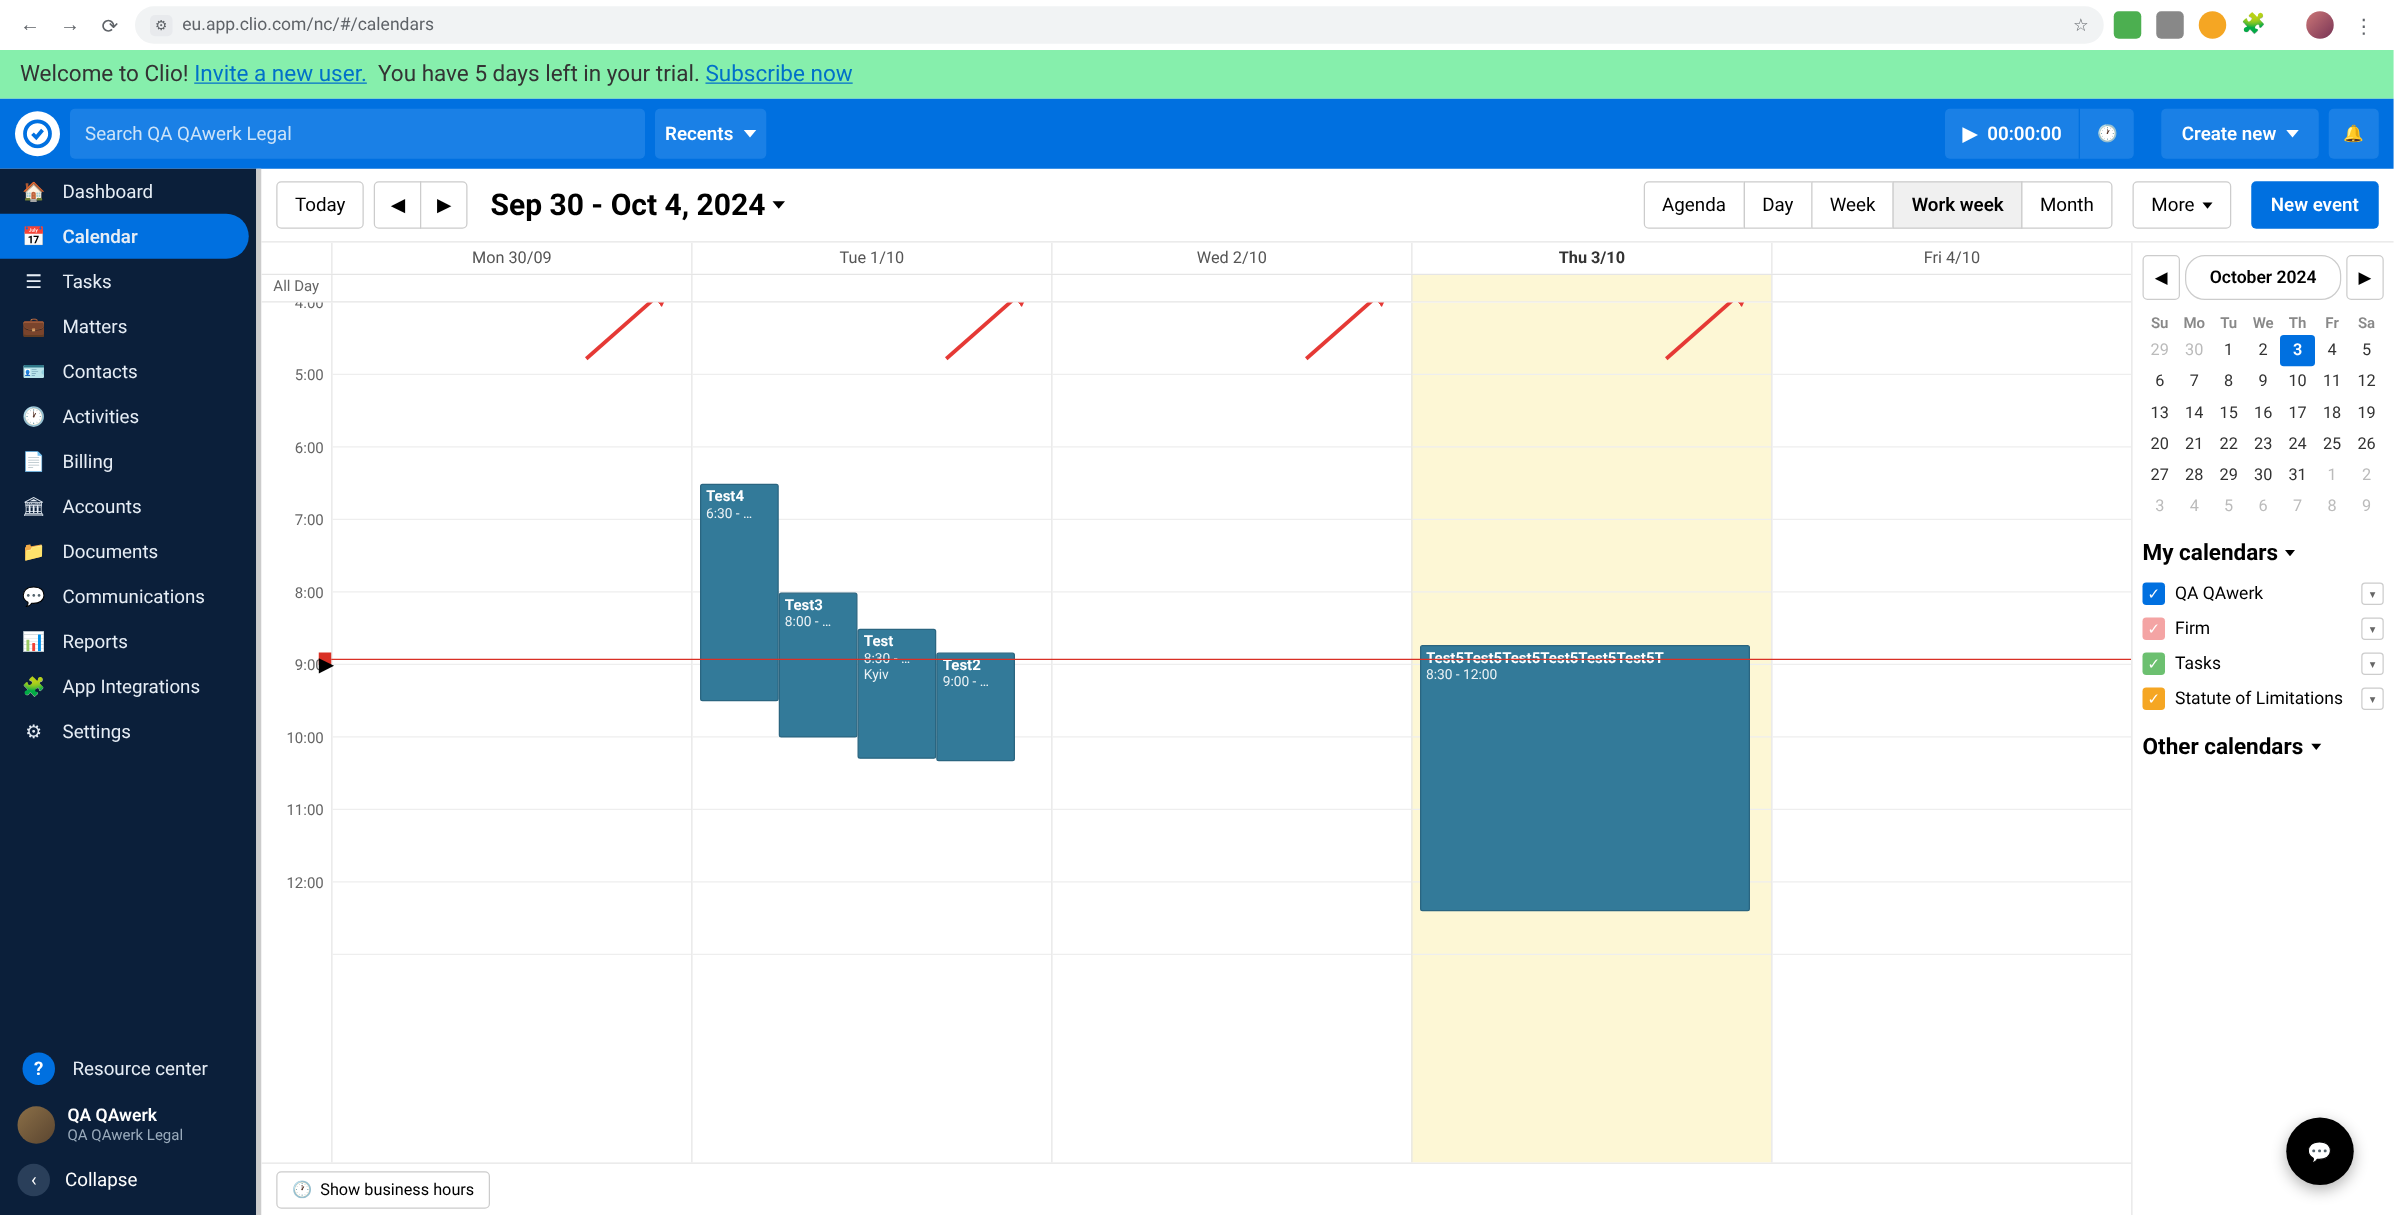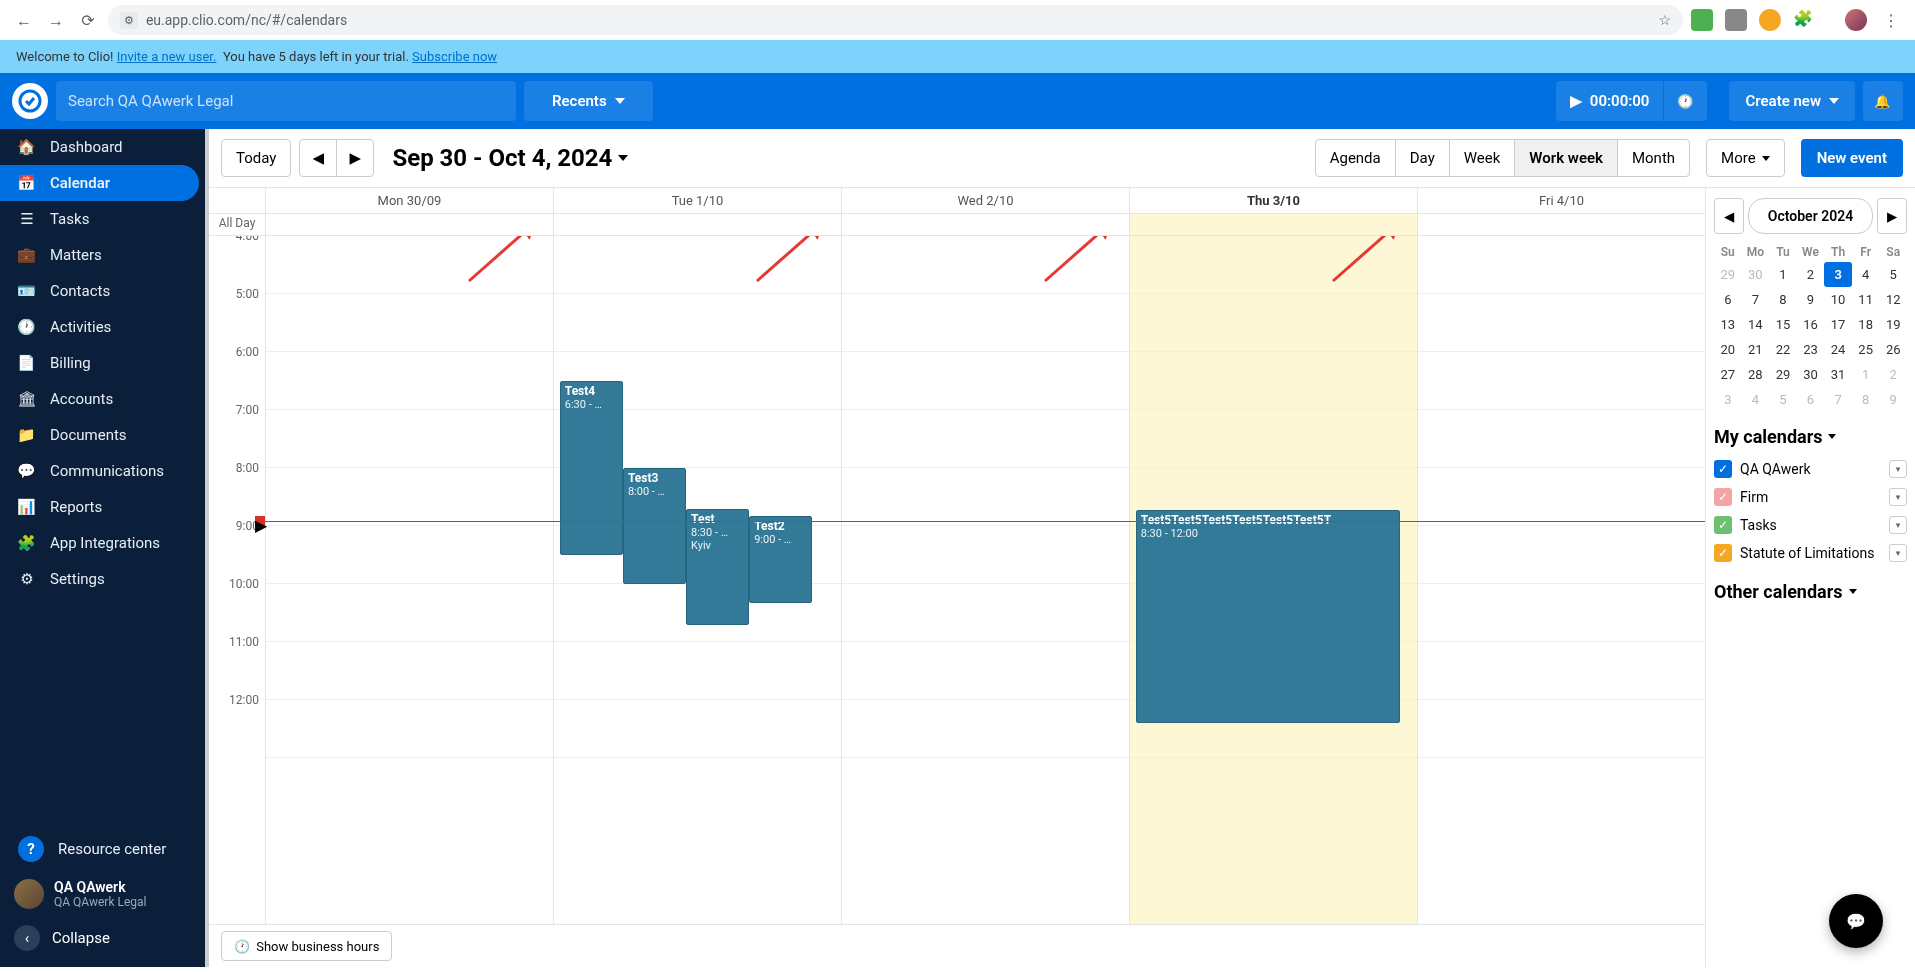--- a/index.html
+++ b/index.html
@@ -7,28 +7,28 @@
 
 
 .browser-bar { height: 40px; background: #fff; display: flex; align-items: center; padding: 0 12px; gap: 8px; }
 .browser-nav-btn { width: 24px; height: 24px; display: flex; align-items: center; justify-content: center; color: #5f6368; cursor: pointer; }
 .url-bar { flex: 1; height: 30px; background: #f1f3f4; border-radius: 15px; display: flex; align-items: center; padding: 0 12px; gap: 8px; color: #5f6368; font-size: 14px; }
 .url-prefix { background: #e8eaed; padding: 2px 4px; border-radius: 4px; font-size: 11px; }
 .browser-icons { display: flex; gap: 12px; align-items: center; }
 .ext-icon { width: 22px; height: 22px; border-radius: 4px; }
 
 
-.banner { background: #7dd3fc; padding: 9px 16px; font-size: 13px; color: #333; }
+.banner { background: #86efac; padding: 9px 16px; font-size: 18px; color: #333; }
 .banner a { color: #0070c9; text-decoration: underline; }
 
 
 .top-nav { background: #0070e0; height: 56px; display: flex; align-items: center; padding: 0 12px; gap: 8px; }
 .logo { width: 36px; height: 36px; background: #fff; border-radius: 50%; display: flex; align-items: center; justify-content: center; color: #0070e0; }
 .search-box { flex: 0 0 460px; height: 40px; background: #1a80e6; border-radius: 4px; padding: 0 12px; display: flex; align-items: center; color: #cce3f8; font-size: 15px; }
-.recents-btn { height: 40px; background: #1a80e6; border: none; border-radius: 4px; padding: 0 28px; color: #fff; font-size: 15px; font-weight: 600; display: flex; align-items: center; gap: 8px; cursor: pointer; }
+.recents-btn { height: 40px; background: #1a80e6; border: none; border-radius: 4px; padding: 0 8px; color: #fff; font-size: 15px; font-weight: 600; display: flex; align-items: center; gap: 8px; cursor: pointer; }
 .top-nav-right { margin-left: auto; display: flex; align-items: center; gap: 0; }
 .timer-btn { height: 40px; background: #1a80e6; border: none; border-radius: 4px 0 0 4px; padding: 0 14px; color: #fff; font-size: 15px; font-weight: 600; display: flex; align-items: center; gap: 8px; cursor: pointer; }
 .clock-btn { height: 40px; width: 44px; background: #1a80e6; border: none; border-left: 1px solid #0070e0; border-radius: 0 4px 4px 0; color: #fff; display: flex; align-items: center; justify-content: center; cursor: pointer; }
 .create-btn { height: 40px; background: #1a80e6; border: none; border-radius: 4px; padding: 0 16px; margin-left: 22px; color: #fff; font-size: 15px; font-weight: 600; display: flex; align-items: center; gap: 8px; cursor: pointer; }
 .notif-btn { height: 40px; width: 40px; background: #1a80e6; border: none; border-radius: 4px; margin-left: 8px; color: #fff; display: flex; align-items: center; justify-content: center; cursor: pointer; }
 
 
 .app-body { display: flex; height: calc(100vh - 40px - 38px - 56px); }
 
 
@@ -356,21 +356,21 @@
                 <div class="hour-line"></div>
                 <div class="hour-line"></div>
                 <div class="event" style="top: 145px; height: 174px; left: 2%; width: 22%;">
                   <div class="event-title">Test4</div>
                   <div class="event-time">6:30 - …</div>
                 </div>
                 <div class="event" style="top: 232px; height: 116px; left: 24%; width: 22%;">
                   <div class="event-title">Test3</div>
                   <div class="event-time">8:00 - …</div>
                 </div>
-                <div class="event" style="top: 261px; height: 116px; left: 46%; width: 22%; margin-top: 12px;">
+                <div class="event" style="top: 261px; height: 104px; left: 46%; width: 22%;">
                   <div class="event-title">Test</div>
                   <div class="event-time">8:30 - …</div>
                   <div class="event-time">Kyiv</div>
                 </div>
                 <div class="event" style="top: 280.14px; height: 87px; left: 68%; width: 22%;">
                   <div class="event-title">Test2</div>
                   <div class="event-time">9:00 - …</div>
                 </div>
                 <svg class="arrow" width="90" height="80" style="top: -25px; right: 4px;">
                   <defs>

